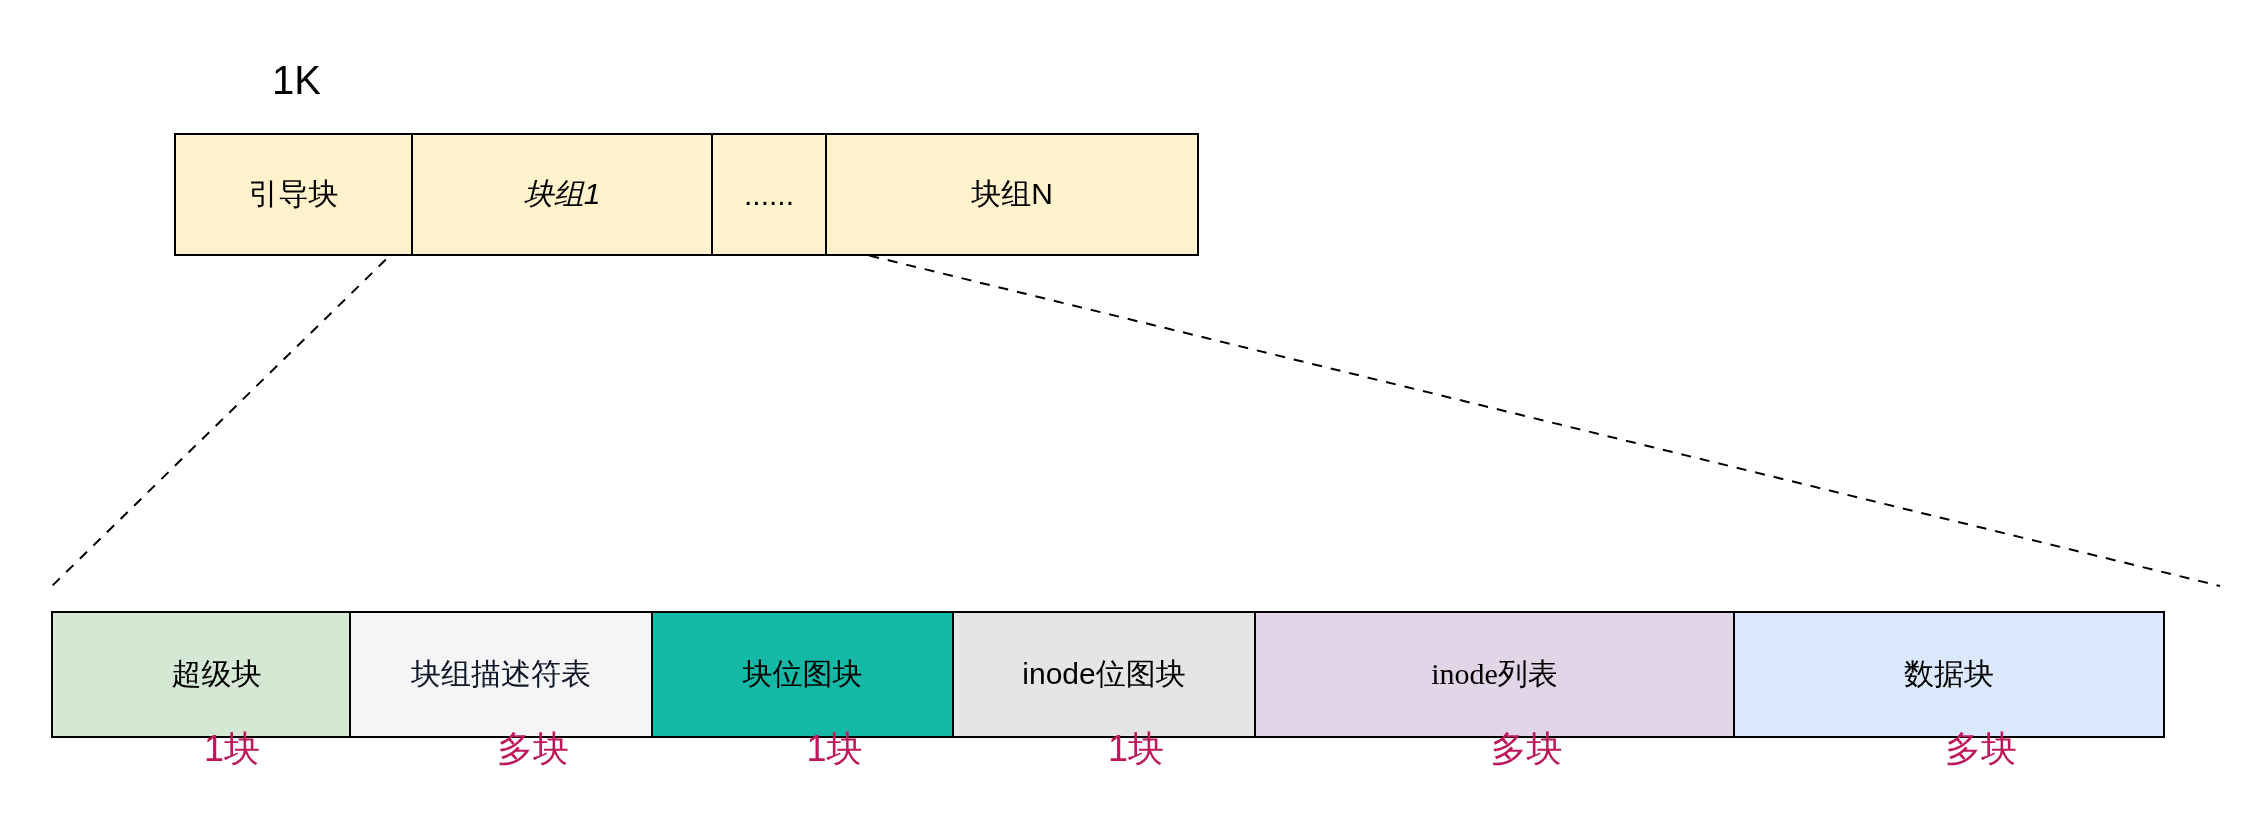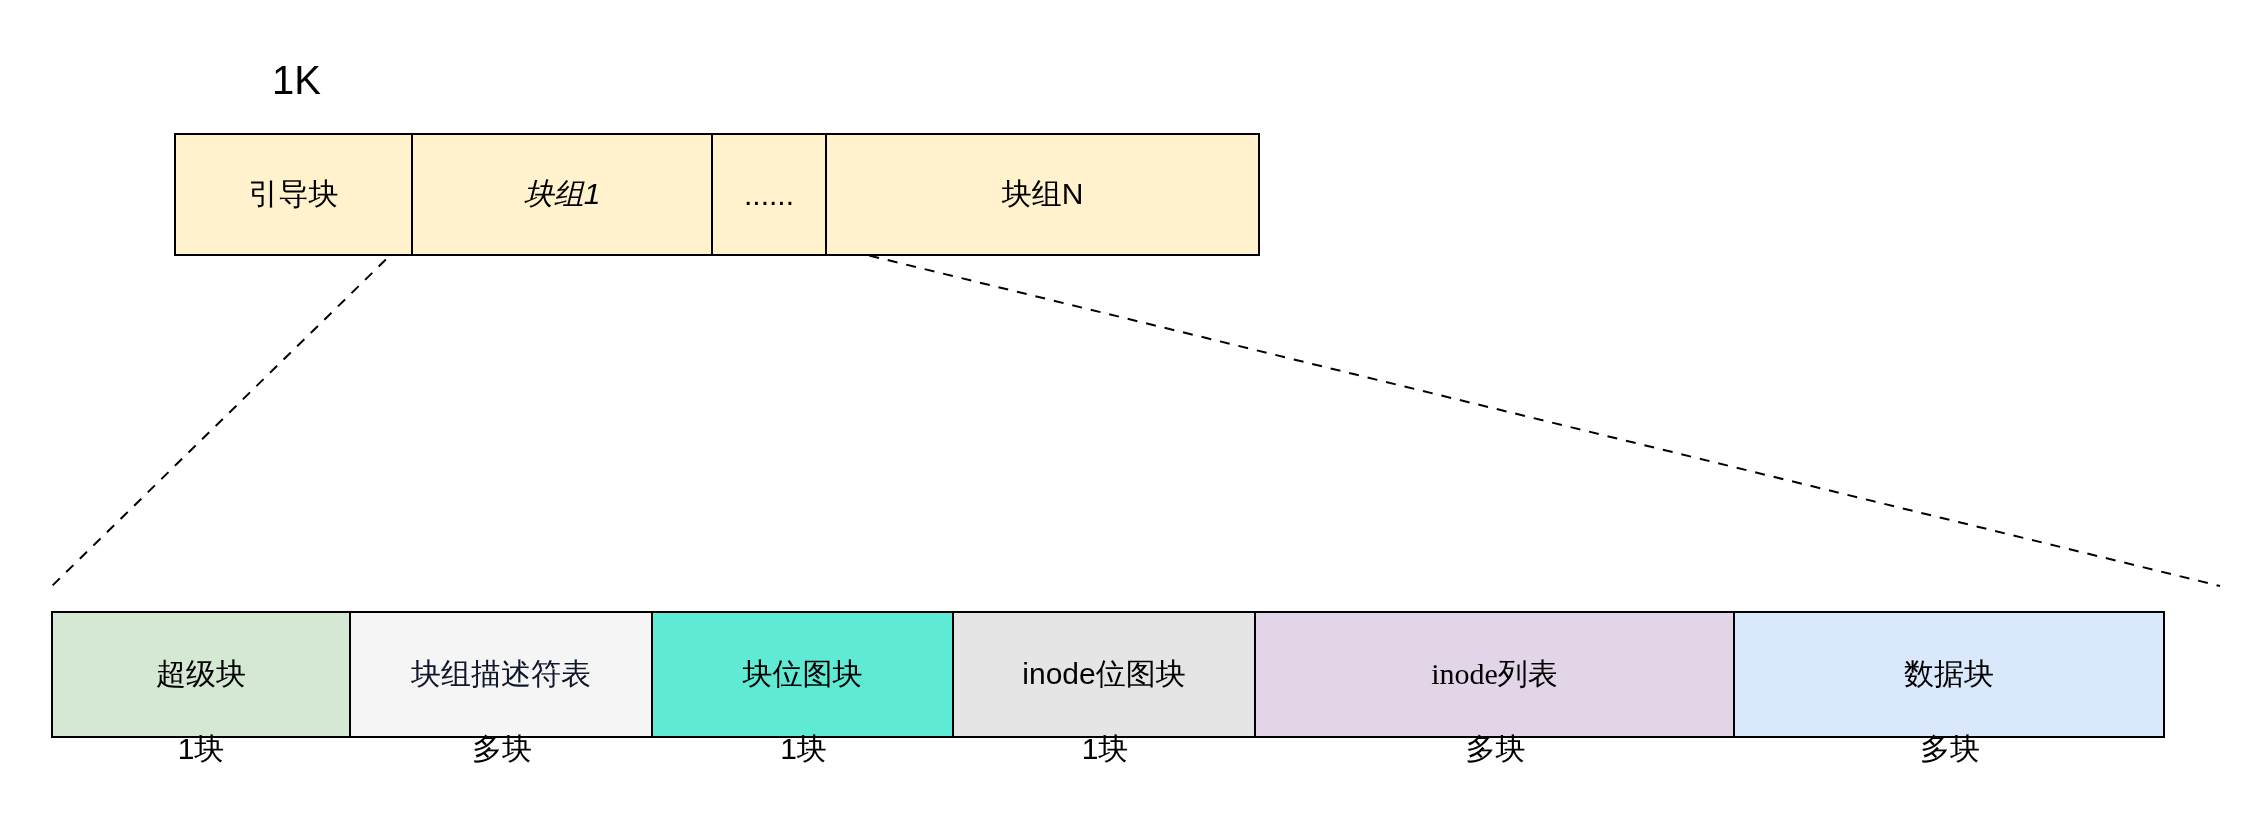--- a/index.html
+++ b/index.html
@@ -48,52 +48,52 @@
     height: 123px;
   }
   .top-bar .seg { background: #fff2cc; }
   .bottom-bar {
     left: 51px;
     top: 587px;
     height: 127px;
   }
   .seg.fill-green  { background: #d5e8d4; }
   .seg.fill-gray   { background: #f5f5f5; color: #0f172a; }
-  .seg.fill-orange { background: #5eead4; }
+  .seg.fill-orange { background: #14b8a6; }
   .seg.fill-pink   { background: #e5e5e5; }
   .seg.fill-purple { background: #e1d5e7; }
   .seg.fill-blue   { background: #dae8fc; }
 
   .counts-row {
     position: absolute;
     left: 51px;
     top: 728px;
     display: flex;
   }
   .counts-row .count {
     display: flex;
     align-items: center;
     justify-content: center;
-    font-size: 30px;
-    color: #000000;
+    font-size: 36px;
+    color: #be185d;
     height: 42px;
   }
   .connector-svg {
     position: absolute;
     left: 0;
     top: 0;
     pointer-events: none;
   }
   
   .tw1 { width: 239px; }
   .tw2 { width: 363px; }
   .tw3 { width: 300px; font-style: italic; }
   .tw4 { width: 114px; }
-  .tw5 { width: 433px; text-align: center; }
-  .bw1 { width: 300px; }
+  .tw5 { width: 372px; text-align: center; }
+  .bw1 { width: 300px; padding-left: 31px; }
   .bw2 { width: 302px; }
   .bw3 { width: 301px; }
   .bw4 { width: 302px; }
   .bw5 { width: 479px; font-family: Liberation Serif, serif; }
   .bw6 { width: 430px; }
 </style>
 </head>
 <body>
 
 <div class="canvas">

